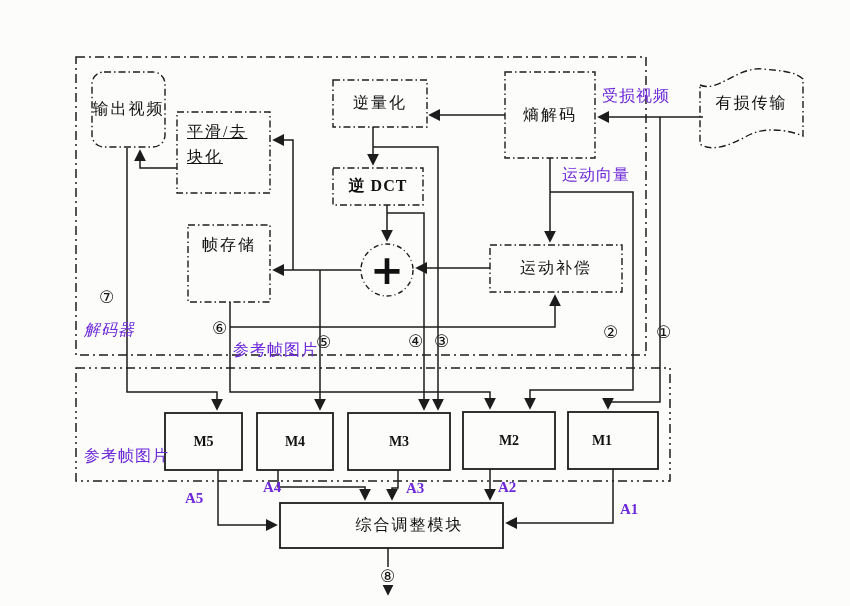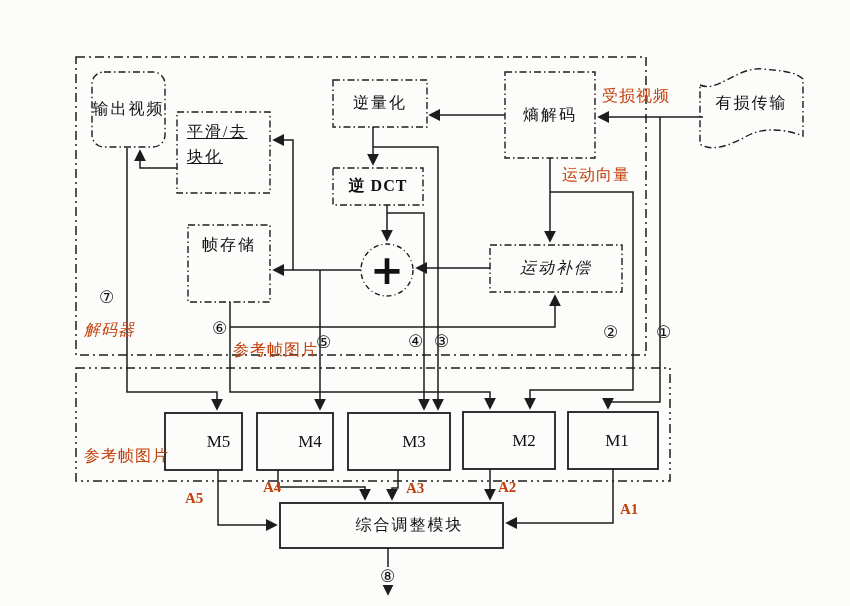--- a/index.html
+++ b/index.html
@@ -9,39 +9,39 @@
   }
   #canvas {
     position:relative;
     width:850px; height:606px;
     background:#fcfcfb;
     overflow:hidden;
   }
   #wires { position:absolute; left:0; top:0; }
   .lbl {
     position:absolute;
-    color:#c2410c;
+    color:#6d28d9;
     font-size:16px;
     letter-spacing:1px;
     white-space:nowrap;
   }
   .box-label {
     position:absolute;
     display:flex; align-items:center; justify-content:center;
     text-align:center;
     color:#111;
     font-size:16px;
     letter-spacing:2px;
   }
   .top-left {
     align-items:flex-start; justify-content:flex-start;
     text-align:left; padding:8px 0 0 10px; box-sizing:border-box;
     white-space:pre-line; line-height:1.55;text-decoration:underline;
   }
-  .module-label { font-weight:normal; font-size:17px; letter-spacing:0;margin-left:15px; }
+  .module-label { font-weight:bold; font-size:14px; letter-spacing:0; }
   .a-label { font-weight:bold; font-size:15px; letter-spacing:0; font-family:"Liberation Serif","DejaVu Serif",serif; }
   .tap {
     position:absolute;
     font-family:"DejaVu Sans", sans-serif;
     font-size:17px; color:#141414; line-height:18px;
   }
   .plus {
     position:absolute;
     display:flex; align-items:center; justify-content:center;
     font-family:"DejaVu Sans", sans-serif;
@@ -116,21 +116,21 @@
     </g>
   </svg>
 
   <div class="box-label" style="left:92px; top:72px; width:73px; height:75px;">输出视频</div>
   <div class="box-label top-left" style="left:177px; top:112px; width:93px; height:81px;">平滑/去
 块化</div>
   <div class="box-label" style="left:333px; top:80px; width:94px; height:47px;">逆量化</div>
   <div class="box-label" style="left:505px; top:72px; width:90px; height:86px;">熵解码</div>
   <div class="box-label" style="left:333px; top:168px; width:90px; height:37px; font-weight:bold; letter-spacing:1px;">逆 DCT</div>
   <div class="box-label" style="left:188px; top:228px; width:82px; height:34px;">帧存储</div>
-  <div class="box-label" style="left:490px; top:245px; width:132px; height:47px;font-style:italic;">运动补偿</div>
+  <div class="box-label" style="left:490px; top:245px; width:132px; height:47px;">运动补偿</div>
   <div class="plus" style="left:361px; top:244px; width:52px; height:52px;">+</div>
   <div class="box-label" style="left:700px; top:72px; width:103px; height:62px;">有损传输</div>
 
   <div class="box-label module-label" style="left:165px; top:413px; width:77px; height:57px;">M5</div>
   <div class="box-label module-label" style="left:257px; top:413px; width:76px; height:57px;">M4</div>
   <div class="box-label module-label" style="left:348px; top:413px; width:102px; height:57px;">M3</div>
   <div class="box-label module-label" style="left:463px; top:412px; width:92px; height:57px;">M2</div>
   <div class="box-label module-label" style="left:568px; top:412px; width:68px; height:57px;">M1</div>
   <div class="box-label" style="left:292px; top:503px; width:223px; height:45px;margin-left:6px;">综合调整模块</div>
 

